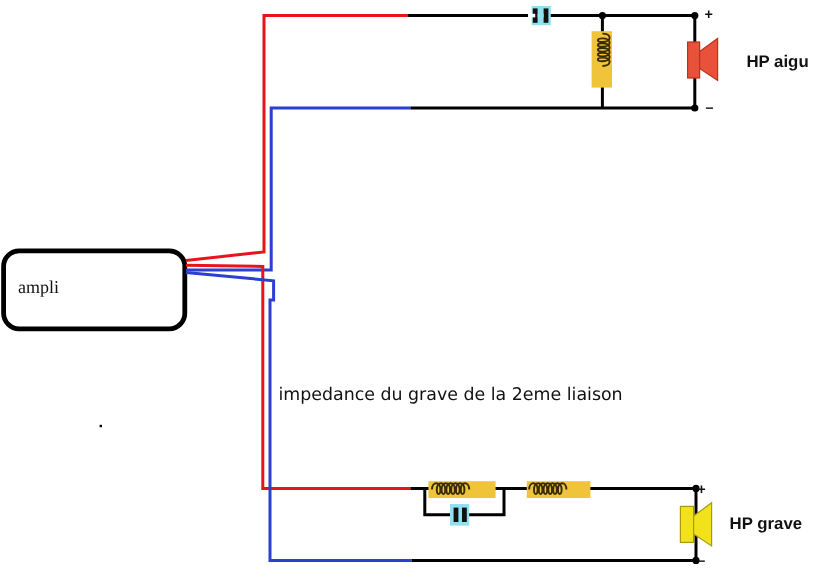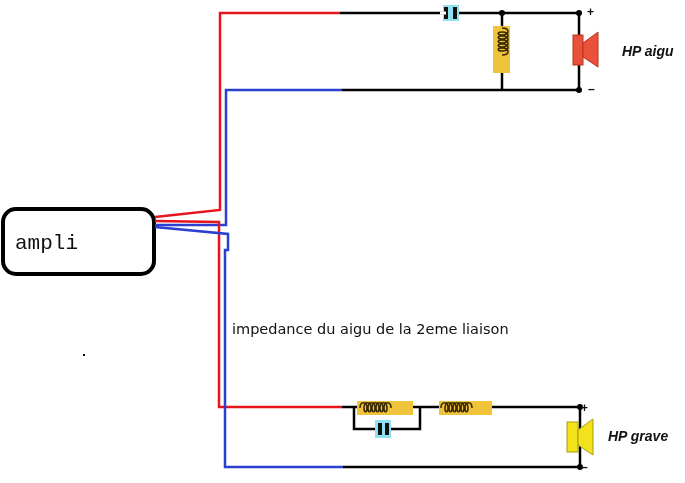--- a/index.html
+++ b/index.html
@@ -1,21 +1,21 @@
 <!DOCTYPE html>
 <html><head>
 <meta charset="utf-8">
 <style>
   html, body { margin: 0; padding: 0; background: #ffffff; }
   body { width: 685px; height: 483px; position: relative; overflow: hidden; font-family: "DejaVu Sans", sans-serif; }
   #stage { position: absolute; left: 0; top: 0; width: 685px; height: 483px; }
   .lbl { position: absolute; color: #111; white-space: nowrap; }
   .cable-label { font-family: "DejaVu Sans", sans-serif; font-size: 14.5px; }
-  .amp-label { font-family: Liberation Mono, monospace; font-size: 21px; }
-  .hp-label { font-family: "Liberation Sans", sans-serif; font-weight: bold; font-size: 14px; font-style: italic; }
+  .amp-label { font-family: Liberation Serif, serif; font-size: 15px; }
+  .hp-label { font-family: "Liberation Sans", sans-serif; font-weight: bold; font-size: 14px; }
   .sign { font-family: "Liberation Sans", sans-serif; font-weight: bold; font-size: 12px; }
 </style>
 </head>
 <body>
 
 <div id="stage">
   <svg width="685" height="483" viewBox="0 0 685 483" xmlns="http://www.w3.org/2000/svg">
 
     <rect x="3" y="209" width="151" height="65" rx="13" ry="13" fill="#fff" stroke="#000" stroke-width="4"></rect>
 
@@ -83,21 +83,21 @@
         <rect x="567" y="422" width="11" height="30" fill="#f2e21c" stroke="#a89a10" stroke-width="1"></rect>
         <polygon points="578,430 593,419 593,455 578,445" fill="#f2e21c" stroke="#a89a10" stroke-width="1"></polygon>
       </g>
     </g>
 
     <rect x="83" y="354" width="2" height="2" fill="#000"></rect>
   </svg>
 
   
   <span class="lbl amp-label" style="left:15px; top:232px;">ampli</span>
-  <span class="lbl cable-label" style="left:232px; top:321px;">impedance du aigu de la 2eme liaison</span>
+  <span class="lbl cable-label" style="left:232px; top:321px;">impedance du grave de la 2eme liaison</span>
 
   <span class="lbl sign" style="left:587px; top:5px;">+</span>
   <span class="lbl sign" style="left:588px; top:82px;">–</span>
   <span class="lbl hp-label" style="left:622px; top:43px;">HP aigu</span>
 
   <span class="lbl sign" style="left:581px; top:401px;">+</span>
   <span class="lbl sign" style="left:581px; top:460px;">–</span>
   <span class="lbl hp-label" style="left:608px; top:428px;">HP grave</span>
 </div>
 

